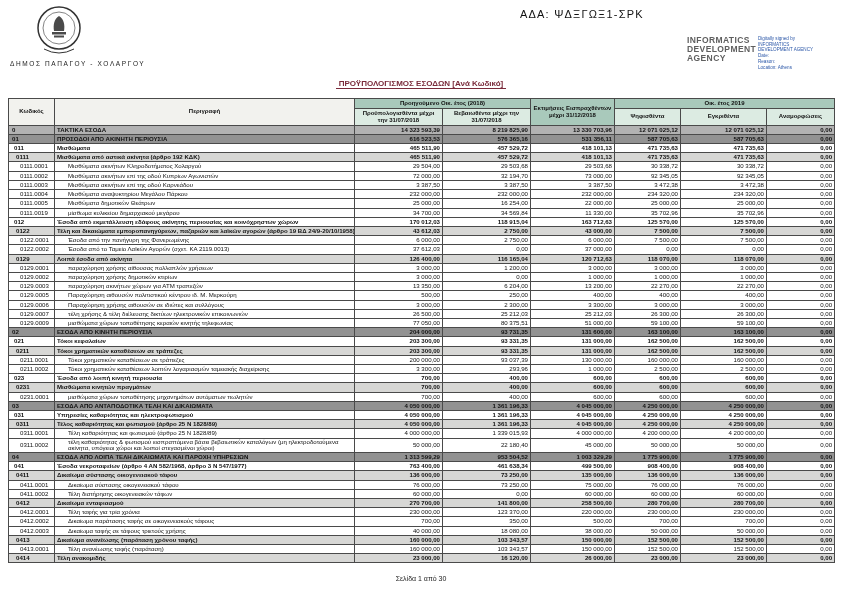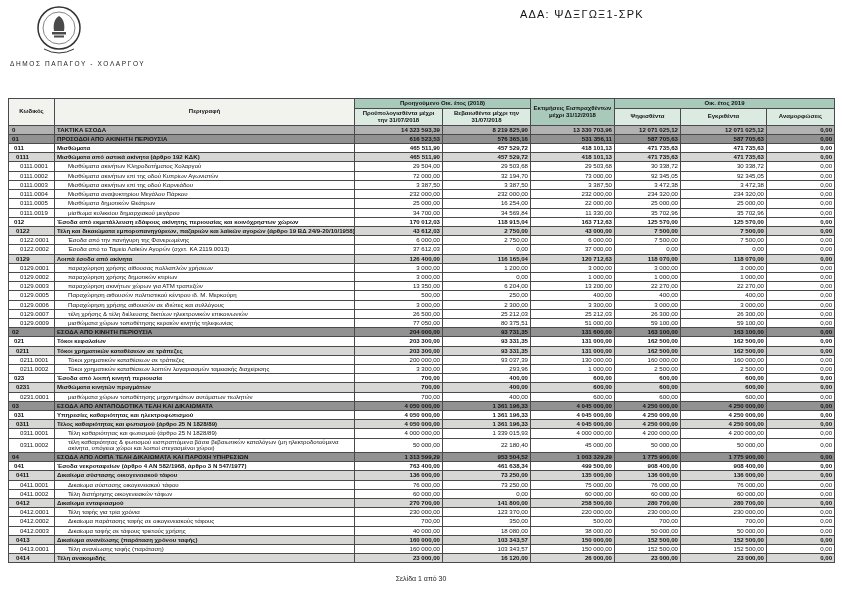--- a/index.html
+++ b/index.html
@@ -80,21 +80,35 @@
       <path d="M23 11 C18 14 17 20 18 26 L28 26 C29 20 28 14 23 11 Z" fill="#4a4a4a"></path>
       <rect x="16" y="27" width="14" height="2.5" fill="#4a4a4a"></rect>
       <rect x="18" y="30.5" width="10" height="2" fill="#4a4a4a"></rect>
       <path d="M8 44 Q23 52 38 44" fill="none" stroke="#333" stroke-width="1"></path>
     </svg>
   </div>
   <div class="muni-name">ΔΗΜΟΣ  ΠΑΠΑΓΟΥ - ΧΟΛΑΡΓΟΥ</div>
 
   <div class="ada">ΑΔΑ: ΨΔΞΓΩΞ1-ΣΡΚ</div>
 
-
+  <div class="sig-block">
+    <div class="sig-agency">INFORMATICS DEVELOPMENT AGENCY</div>
+    <div class="sig-lines">
+        <div>Digitally signed by</div>
+        <div>INFORMATICS</div>
+        <div>DEVELOPMENT AGENCY</div>
+        <div>Date:</div>
+        <div>Reason:</div>
+        <div>Location: Athens</div>
+      </div>
+  </div>
+
+  <div class="doc-title">
+    <span>ΠΡΟΫΠΟΛΟΓΙΣΜΟΣ ΕΣΟΔΩΝ [Ανά Κωδικό]</span>
+  </div>
 
   <table>
     <colgroup>
       <col style="width:46px">
         <col style="width:300px">
         <col style="width:88px">
         <col style="width:88px">
       <col style="width:84px">
         <col style="width:66px">
         <col style="width:86px">

